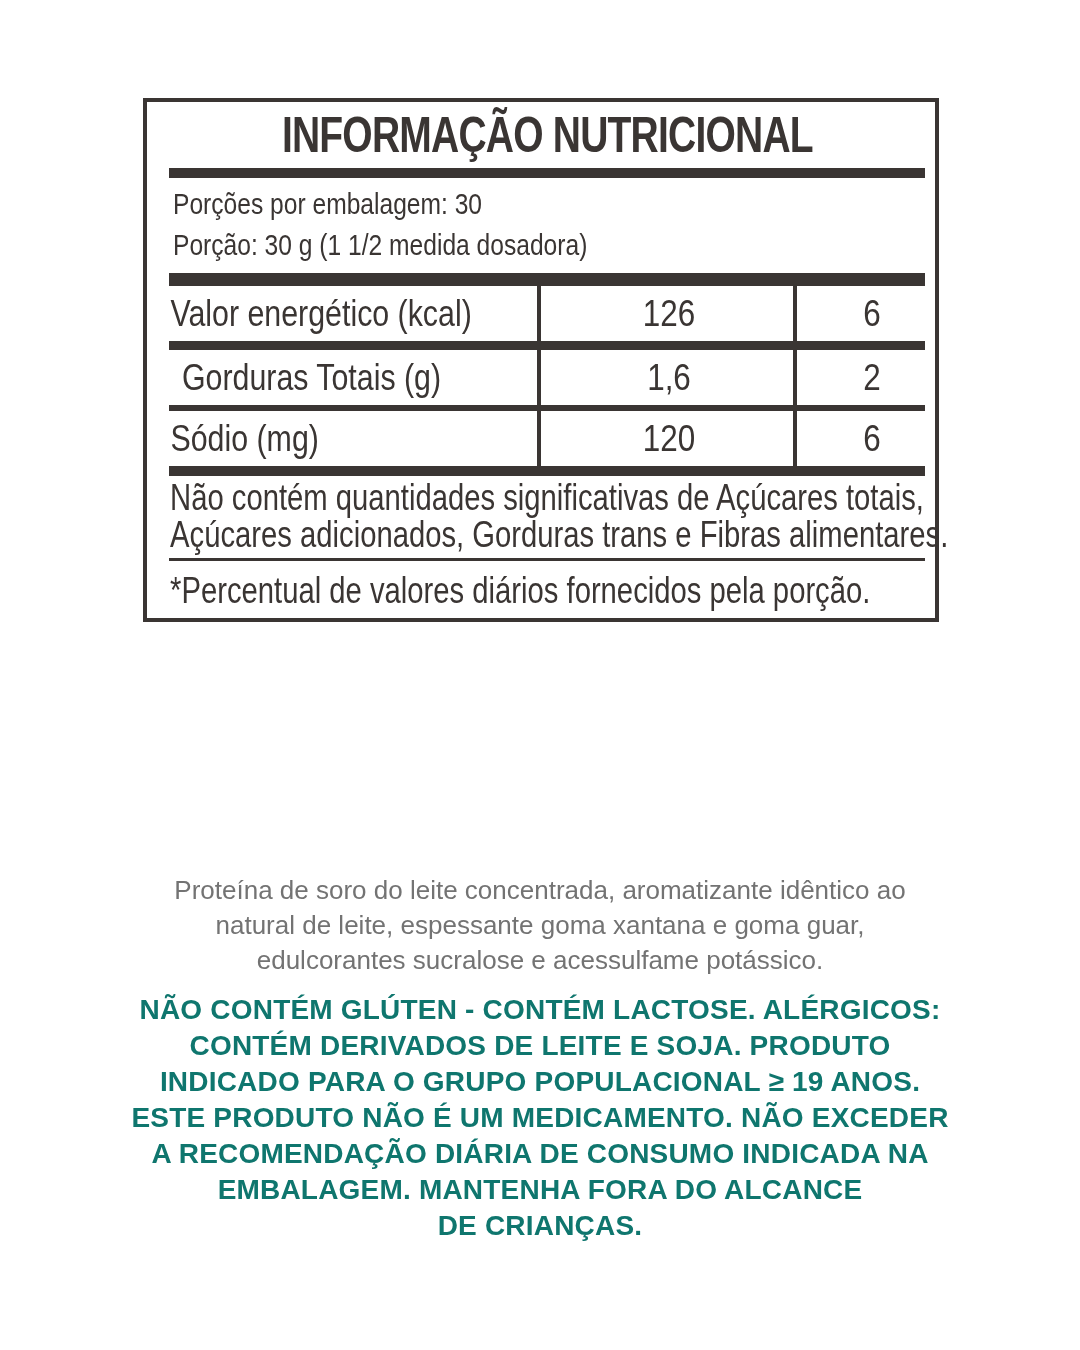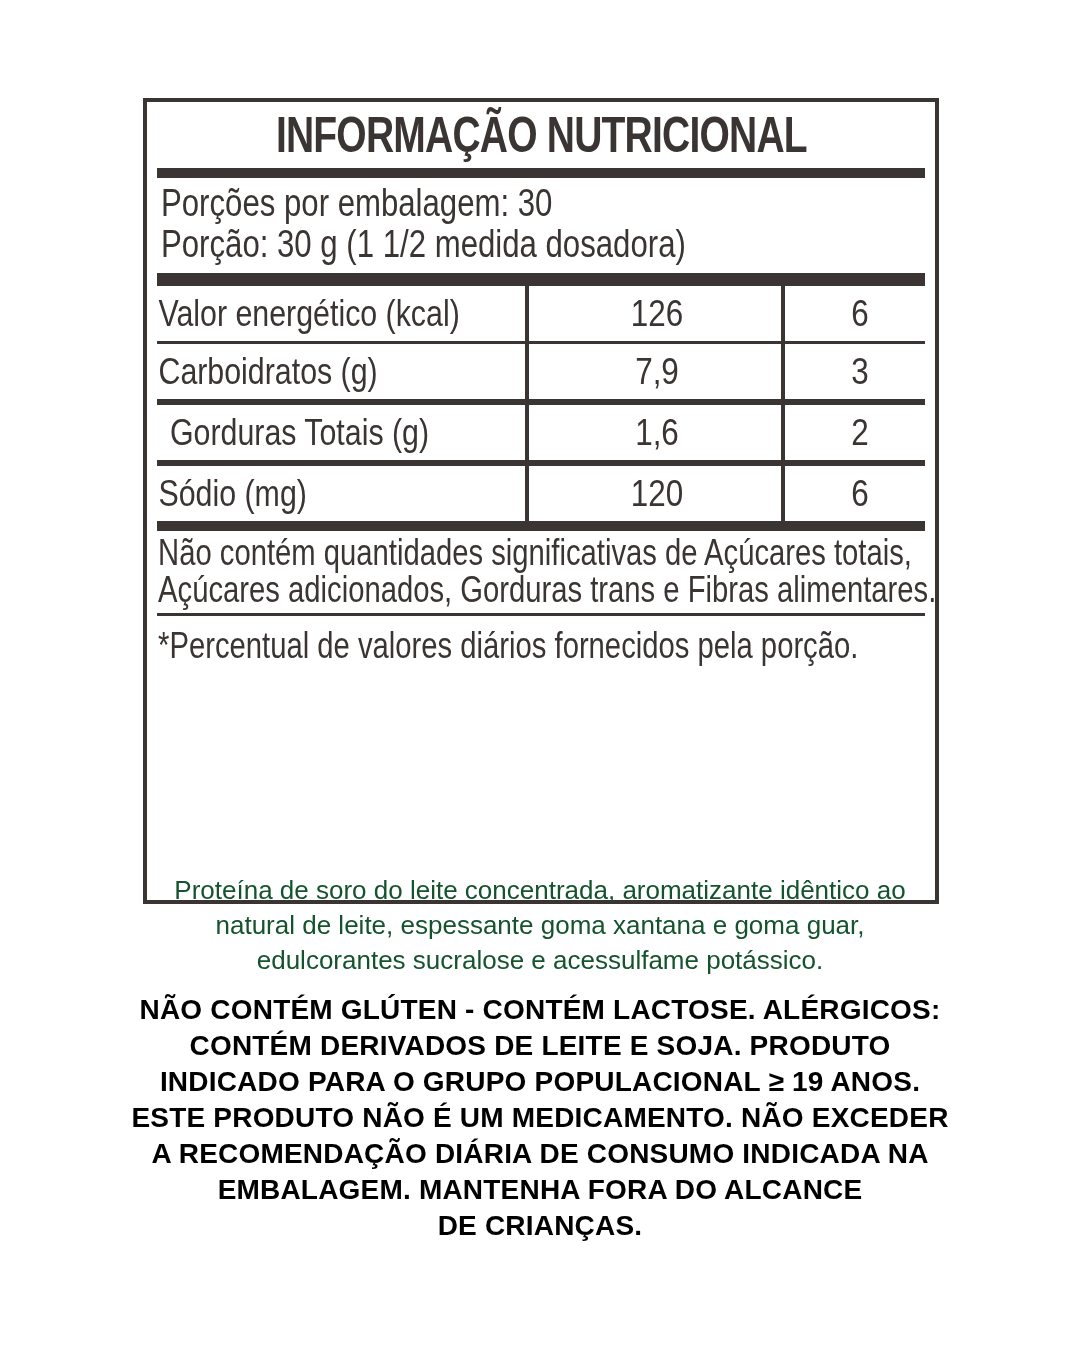--- a/index.html
+++ b/index.html
@@ -8,36 +8,37 @@
     background:#ffffff;
     font-family:"Liberation Sans", sans-serif;
     color:#3a3533;
     position:relative;
     overflow:hidden;
   }
 
   
   .panel {
     position:absolute; left:143px; top:98px;
-    width:796px; height:806px;
+    width:796px; height:524px;
     border:4px solid #3a3533;
     box-sizing:border-box;
     background:#ffffff;
+    padding-left:12px;
   }
 
   .title-wrap { height:66px; display:flex; align-items:center; justify-content:center; }
   .title {
     font-weight:bold; font-size:50px; white-space:nowrap;
     transform:scaleX(0.78); letter-spacing:-1px;
   }
 
   .bar { height:10px; background:#3a3533; margin:0 10px; }
   .sep { height:3px; background:#3a3533; margin:0 10px; }
 
-  .servings { padding:5px 0 8px 14px; font-size:38px; line-height:41px; }
+  .servings { padding:5px 0 8px 14px; font-size:30px; line-height:41px; }
   .servings .line {
     width:max-content; white-space:nowrap;
     transform:scaleX(0.82); transform-origin:left center;
   }
 
   .rows-area { position:relative; }
   .vline { position:absolute; top:0; bottom:0; width:4px; background:#3a3533; }
   .vline.v1 { left:378px; }
   .vline.v2 { left:634px; }
 
@@ -64,26 +65,26 @@
   }
   .footnote {
     padding:9px 0 0 14px; font-size:37px; width:max-content; white-space:nowrap;
     transform:scaleX(0.79); transform-origin:left center;
   }
 
   
   .ingredients {
     position:absolute; left:0; top:873px; width:1080px;
     text-align:center; font-size:26px; line-height:35px;
-    color:#14532d; white-space:pre-line; margin:0;
+    color:#737373; white-space:pre-line; margin:0;
   }
   .warning {
     position:absolute; left:0; top:992px; width:1080px;
     text-align:center; font-size:28px; line-height:36px;
-    font-weight:bold; color:#000000; white-space:pre-line;
+    font-weight:bold; color:#0f766e; white-space:pre-line;
     letter-spacing:0.2px; margin:0;
   }
 </style>
 </head>
 <body>
 
 <div class="panel">
 
   <div class="title-wrap">
     <div class="title">INFORMAÇÃO NUTRICIONAL</div>
@@ -104,25 +105,20 @@
 
     <div class="sep"></div>
 
     <div class="trow">
       <div class="c-label">Valor energético (kcal)</div>
       <div class="c-amount">126</div>
       <div class="c-dv">6</div>
     </div>
     <div class="sep"></div>
 
-    <div class="trow">
-      <div class="c-label">Carboidratos (g)</div>
-      <div class="c-amount">7,9</div>
-      <div class="c-dv">3</div>
-    </div>
     <div class="sep"></div>
 
     <div class="sep"></div>
 
     <div class="trow indent">
       <div class="c-label">Gorduras Totais (g)</div>
       <div class="c-amount">1,6</div>
       <div class="c-dv">2</div>
     </div>
     <div class="sep"></div>

